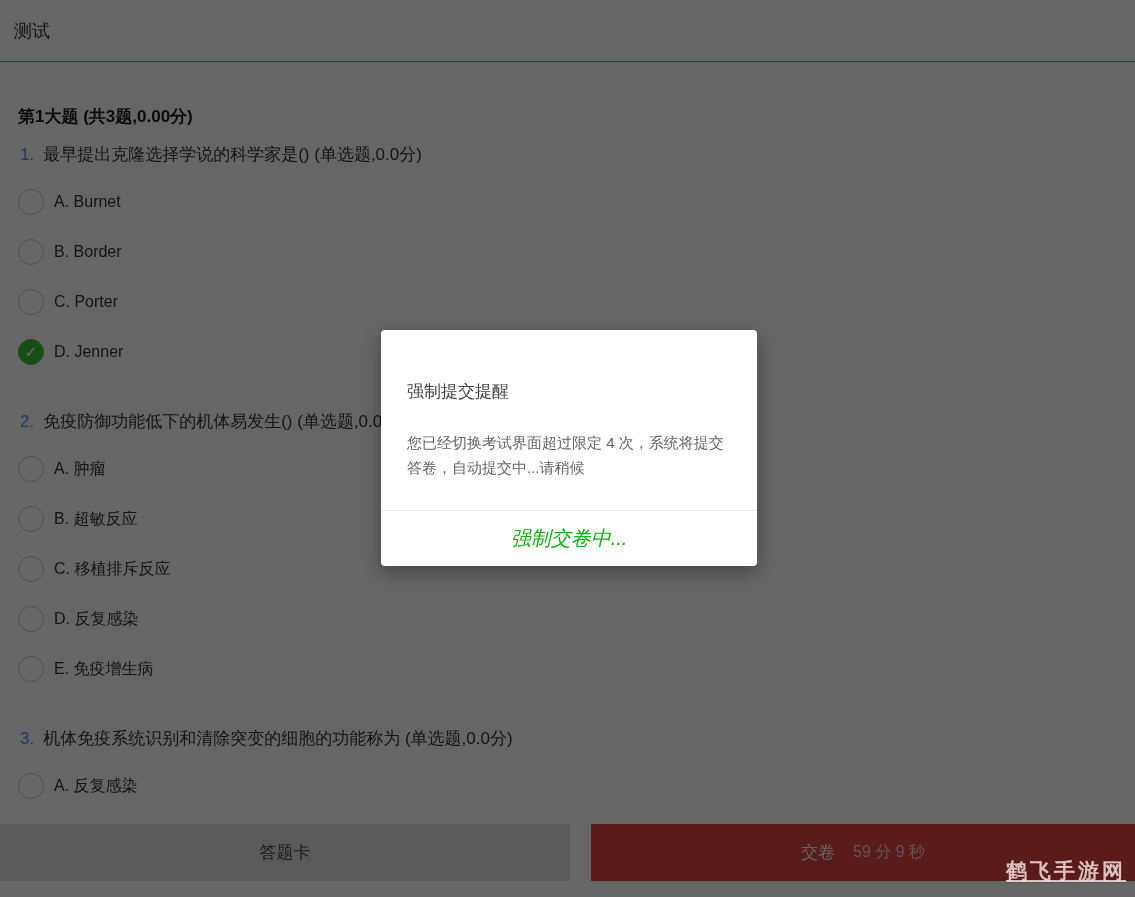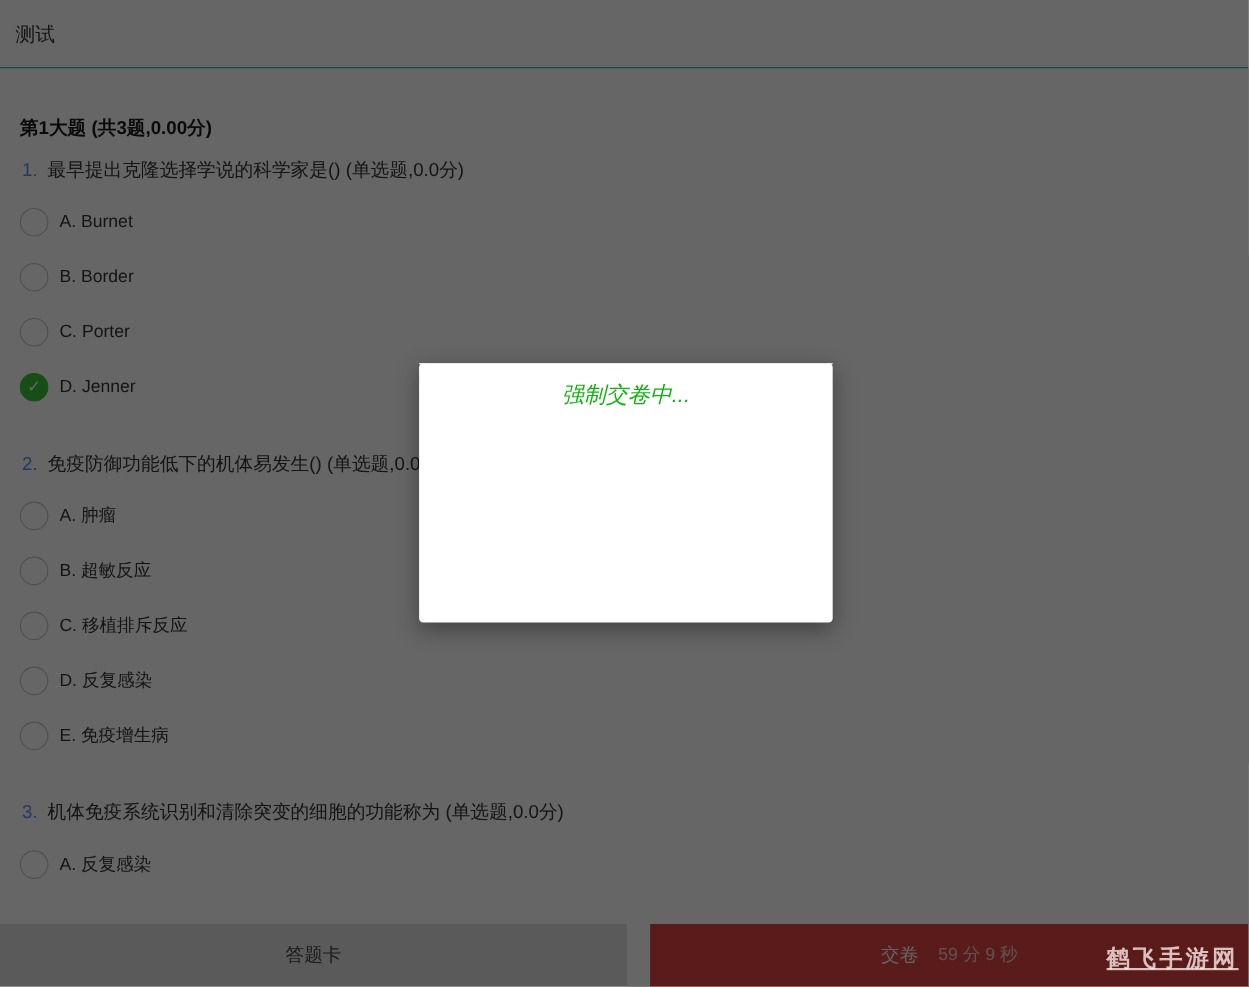--- a/index.html
+++ b/index.html
@@ -86,21 +86,21 @@
   .opt-label {
     margin-left: 10px;
     font-size: 16px;
     color: #333333;
     white-space: nowrap;
   }
 
   
   .bottom-bar {
     position: absolute;
-    left: 0; right: 0; bottom: 0;
+    left: 0; right: 0; bottom: 16px;
     height: 57px;
     display: flex;
     z-index: 1;
     gap: 21px;
   }
   .answer-card-btn {
     width: 570px;
     background: var(--answer-card-bg, #e1e1e1);
     display: flex;
     align-items: center;
@@ -269,20 +269,24 @@
     <div class="answer-card-btn">答题卡</div>
     <div class="submit-btn">
       <span class="submit-label">交卷</span>
       <span class="submit-timer">59 分 9 秒</span>
     </div>
   </div>
 
   <div class="overlay"></div>
 
   <div class="modal">
+    <div class="modal-content">
+      <div class="modal-title">强制提交提醒</div>
+      <div class="modal-body">您已经切换考试界面超过限定 4 次，系统将提交答卷，自动提交中...请稍候</div>
+    </div>
     <div class="modal-footer">
       <span class="modal-action">强制交卷中...</span>
     </div>
   </div>
 
   <div class="watermark">鹤飞手游网</div>
 
 </div>
 
 </body></html>

